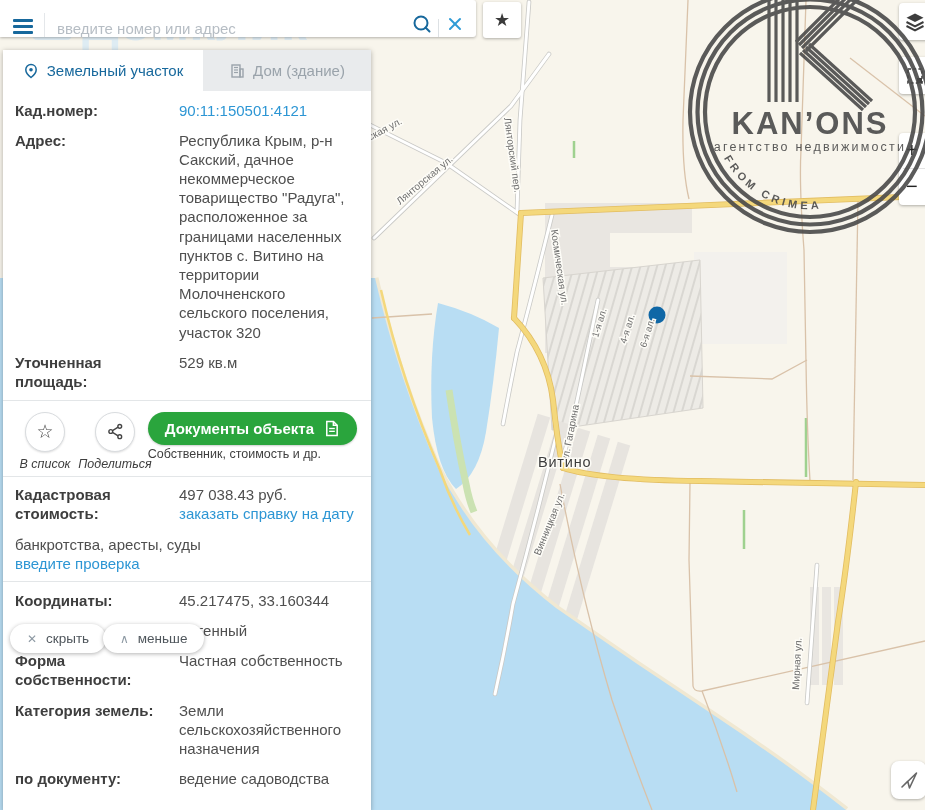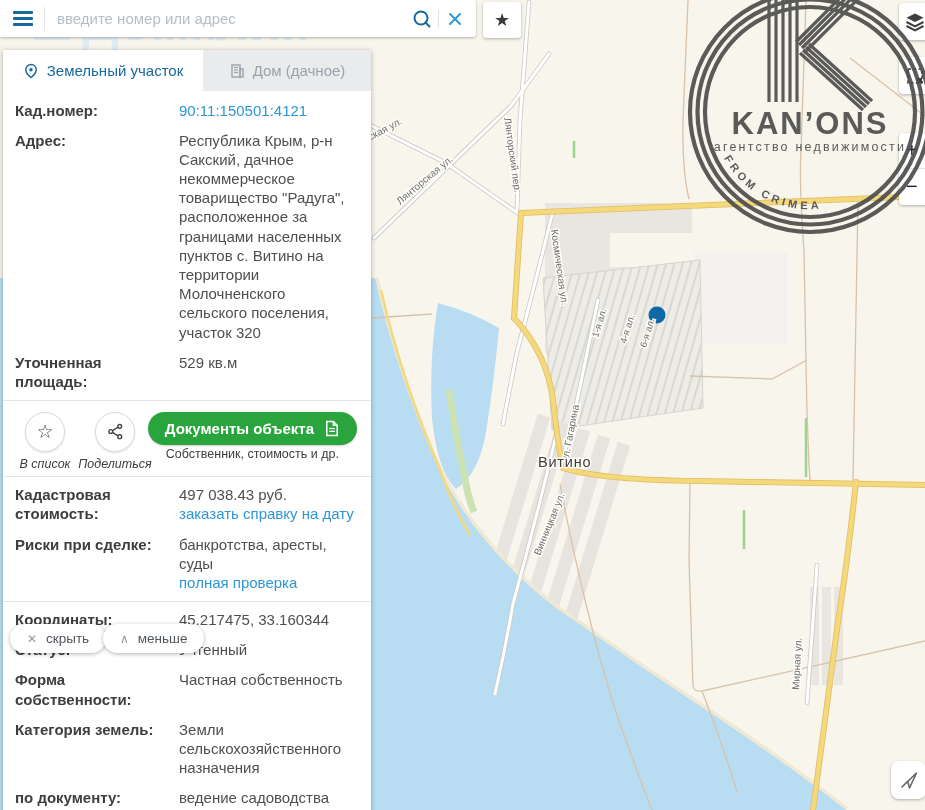--- a/index.html
+++ b/index.html
@@ -7,21 +7,21 @@
          font-family:"Liberation Sans",sans-serif;}
   svg text{font-family:"Liberation Sans",sans-serif;}
 
   
   .map-svg{position:absolute;left:0;top:0;z-index:0;}
   .logo-svg{position:absolute;left:0;top:0;z-index:25;pointer-events:none;}
 
   
   .searchbar{position:absolute;left:0;top:0;width:476px;height:37px;background:#fff;
              border-radius:0 3px 3px 0;box-shadow:0 1px 3px rgba(0,0,0,.28);
-             display:flex;align-items:center;z-index:40;}
+             display:flex;align-items:flex-end;z-index:40;}
   .burger{width:20px;margin-left:13px;cursor:pointer;}
   .burger span{display:block;height:3px;background:#17689c;margin:3px 0;border-radius:1px;}
   .vsep{width:1px;height:24px;background:#e4e7ea;margin-left:11px;}
   .search-input{flex:1;border:none;outline:none;font-size:15px;color:#555;
                 padding:0 6px 0 12px;background:transparent;min-width:0;}
   .search-input::placeholder{color:#b6bdc4;}
   .sicon{display:flex;align-items:center;justify-content:center;width:26px;height:26px;cursor:pointer;}
   .vsep2{width:1px;height:18px;background:#dde1e4;margin:0 3px;}
   .close-x{margin-right:8px;}
 
@@ -43,21 +43,21 @@
   .link{color:#2d96d4;text-decoration:none;cursor:pointer;display:inline-block;}
   .divider{height:1px;background:#e3e6e8;margin:3px 0;}
 
   .actions{display:flex;align-items:flex-start;padding:8px 14px 2px 12px;}
   .act{display:flex;flex-direction:column;align-items:center;width:60px;cursor:pointer;}
   .act + .act{margin-left:10px;}
   .circ{width:38px;height:38px;border:1px solid #d9dcdf;border-radius:50%;background:#fff;
         display:flex;align-items:center;justify-content:center;box-shadow:0 1px 2px rgba(0,0,0,.12);
         color:#454545;font-size:19px;}
   .act .cap{font-size:12.5px;color:#3e3e3e;margin-top:5px;white-space:nowrap;font-style:italic;}
-  .docs{margin-left:auto;display:flex;flex-direction:column;align-items:center;}
+  .docs{margin-left:auto;display:flex;flex-direction:column;}
   .docs-btn{background:#2aa53d;color:#fff;font-weight:700;font-size:15px;border:none;
             border-radius:19px;padding:8px 17px;display:flex;align-items:center;gap:9px;
             box-shadow:0 1px 2px rgba(0,0,0,.2);cursor:pointer;}
   .docs-cap{font-size:12.5px;color:#3e3e3e;margin-top:2px;white-space:nowrap;}
 
   
   .pill{position:absolute;background:#fff;border-radius:16px;box-shadow:0 1px 4px rgba(0,0,0,.3);
         display:flex;align-items:center;gap:9px;font-size:13.5px;color:#4f565c;
         padding:7px 17px;z-index:30;cursor:pointer;}
   .pill .pic{color:#8d99a3;font-size:12px;line-height:1;}
@@ -272,21 +272,21 @@
         <span>Земельный участок</span>
       </div>
       <div class="tab inactive">
         <svg width="16" height="16" viewBox="0 0 16 16">
           <rect x="3" y="2" width="8" height="12" fill="none" stroke="#9aa3ab" stroke-width="1.4"></rect>
           <rect x="11" y="6" width="3" height="8" fill="none" stroke="#9aa3ab" stroke-width="1.4"></rect>
           <line x1="5" y1="4.5" x2="9" y2="4.5" stroke="#9aa3ab" stroke-width="1.2"></line>
           <line x1="5" y1="7" x2="9" y2="7" stroke="#9aa3ab" stroke-width="1.2"></line>
           <line x1="5" y1="9.5" x2="9" y2="9.5" stroke="#9aa3ab" stroke-width="1.2"></line>
         </svg>
-        <span>Дом (дачное)</span>
+        <span>Дом (здание)</span>
       </div>
     </div>
 
     <div class="rows">
       <div class="row">
         <div class="lbl">Кад.номер:</div>
         <div class="val"><a class="link">90:11:150501:4121</a></div>
       </div>
       <div class="row">
         <div class="lbl">Адрес:</div>
@@ -333,24 +333,23 @@
       <div class="divider"></div>
 
       <div class="row">
         <div class="lbl">Кадастровая стоимость:</div>
         <div class="val">
           <span>497 038.43 руб.</span><br>
           <a class="link">заказать справку на дату</a>
         </div>
       </div>
       <div class="row">
-        <div class="lbl">Риски при сделке:</div>
         <div class="val">
           <span>банкротства, аресты, суды</span><br>
-          <a class="link">полная проверка</a>
+          <a class="link">введите проверка</a>
         </div>
       </div>
 
       <div class="divider"></div>
 
       <div class="row">
         <div class="lbl">Координаты:</div>
         <div class="val">45.217475, 33.160344</div>
       </div>
       <div class="row">

